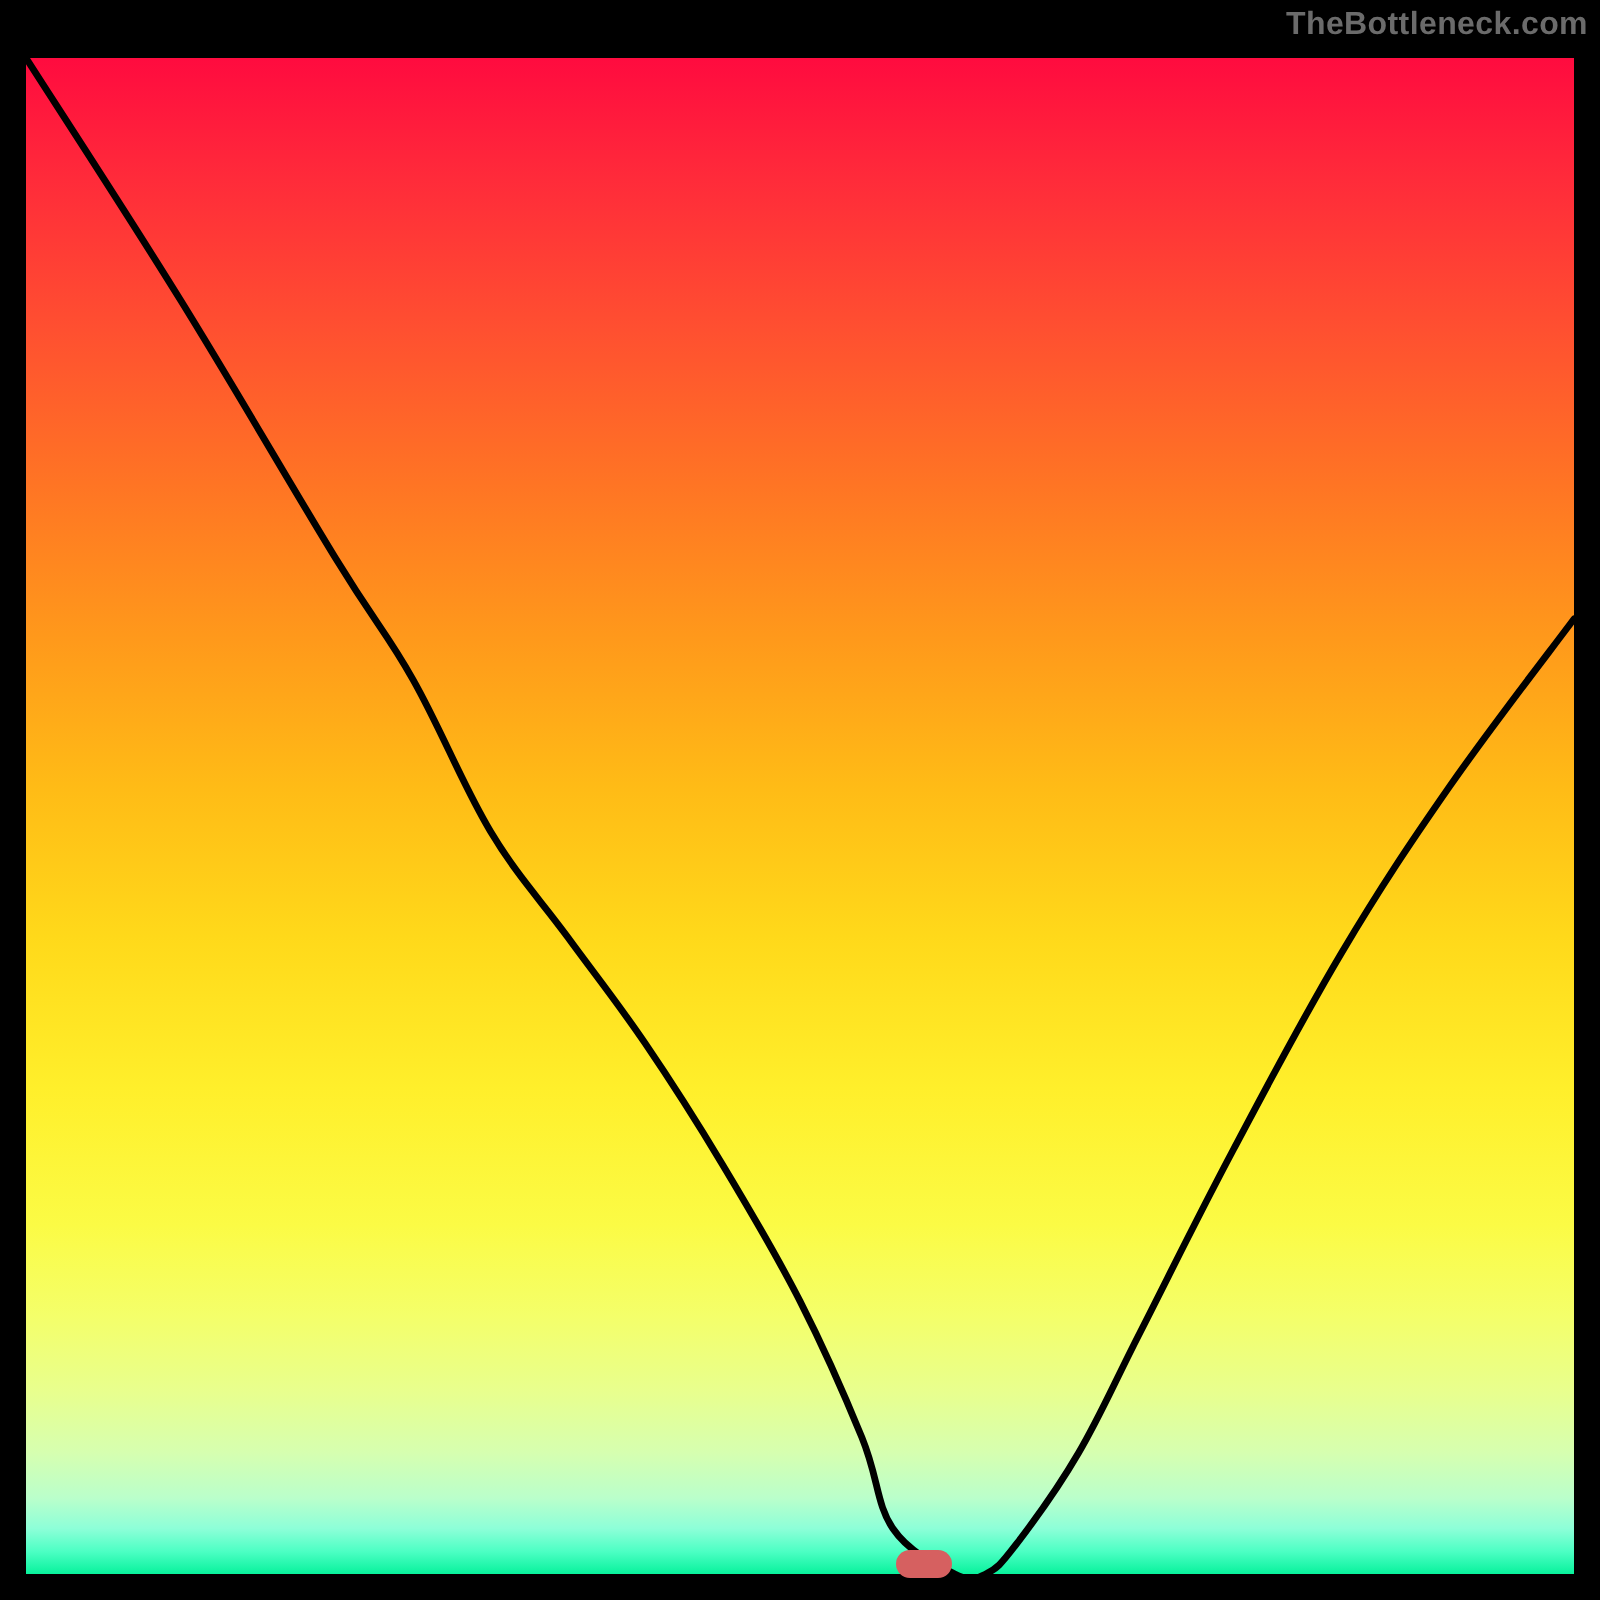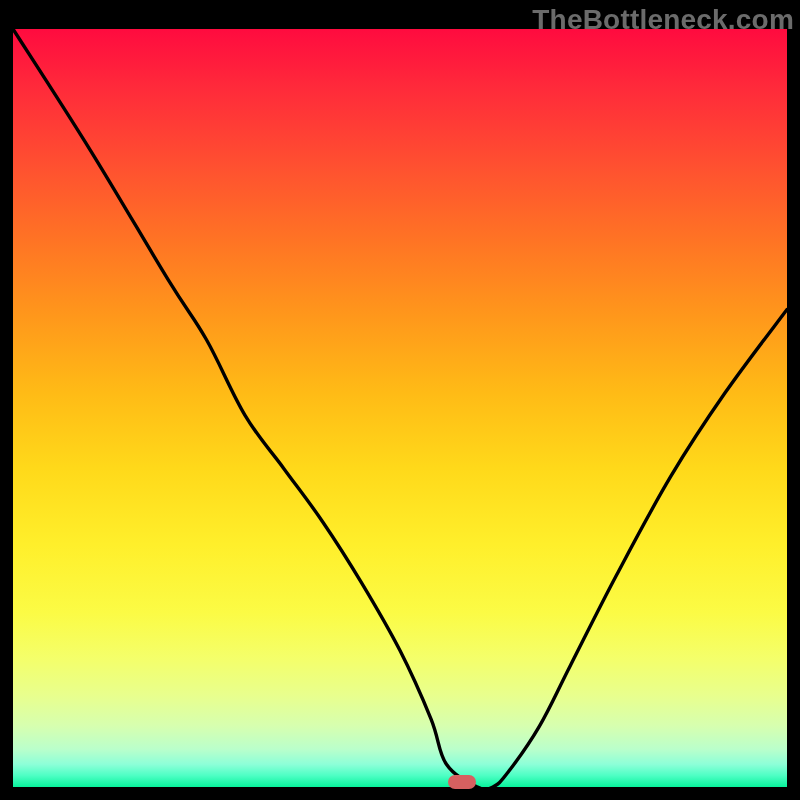--- a/index.html
+++ b/index.html
@@ -15,21 +15,21 @@
     position: relative;
     width: 800px;
     height: 800px;
     background: #000;
   }
   .attribution {
     position: absolute;
     top: 4px;
     right: 6px;
     color: #6b6b6b;
-    font-size: 28px;
+    font-size: 16px;
     font-weight: 700;
     letter-spacing: 0.2px;
     user-select: none;
   }
   .plot-area {
     position: absolute;
     left: 13px;
     top: 29px;
     width: 774px;
     height: 758px;

